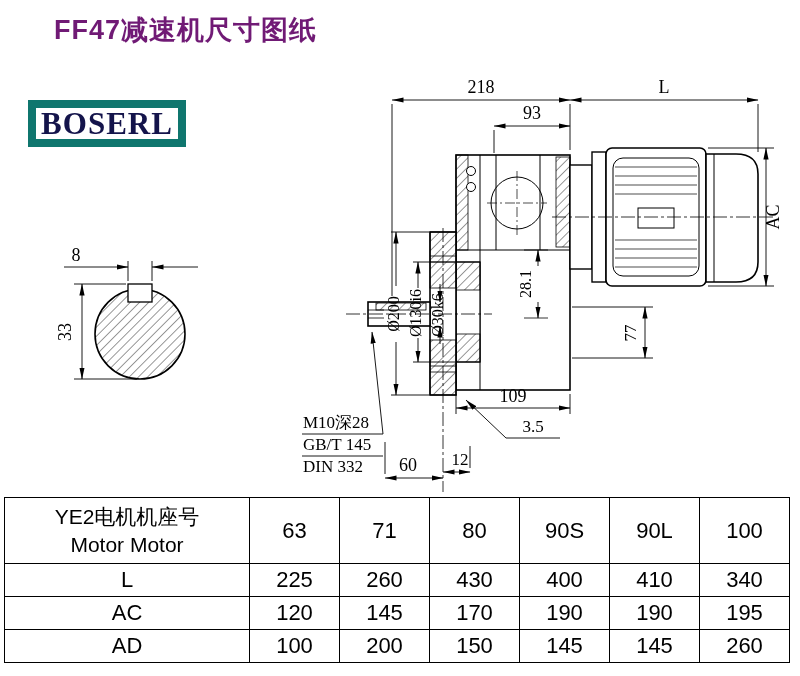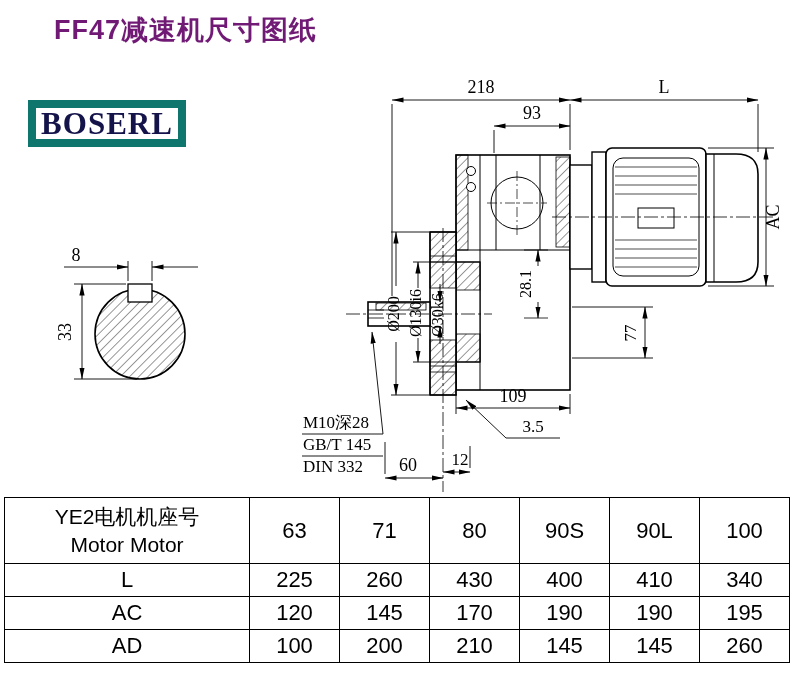--- a/index.html
+++ b/index.html
@@ -240,21 +240,21 @@
         <td>145</td>
         <td>170</td>
         <td>190</td>
         <td>190</td>
         <td>195</td>
       </tr>
       <tr class="r-val">
         <td>AD</td>
         <td>100</td>
         <td>200</td>
-        <td>210</td>
+        <td>150</td>
         <td>145</td>
         <td>145</td>
         <td>260</td>
       </tr>
     </tbody>
   </table>
 
 </div>
 
 </body></html>

